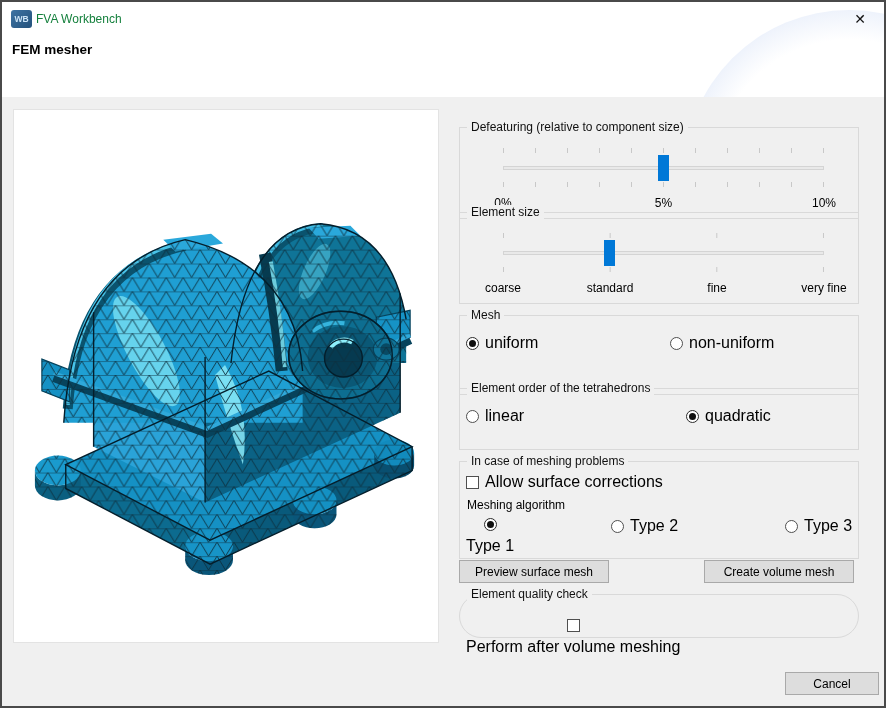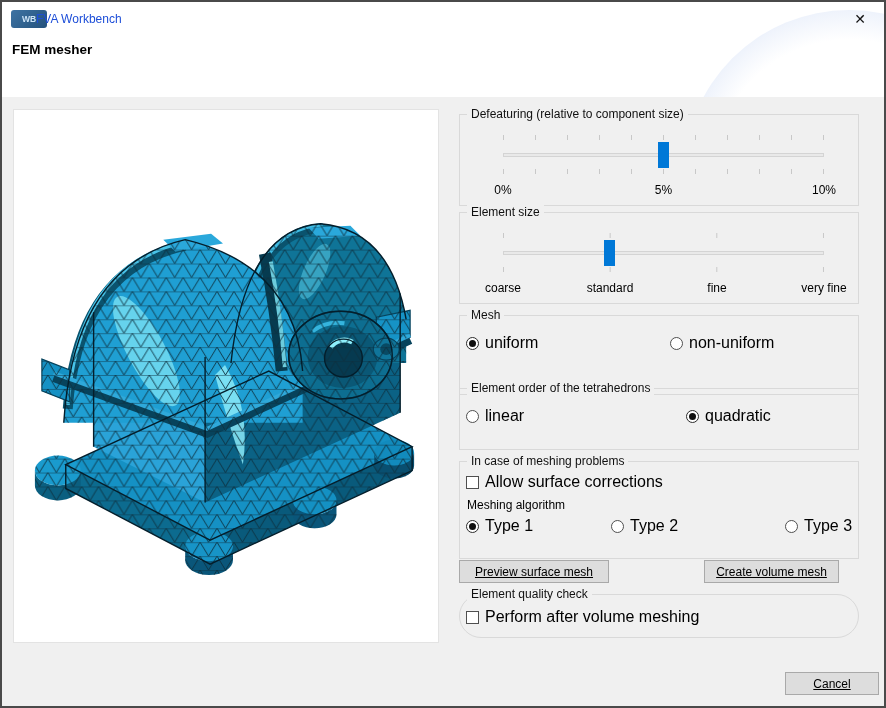--- a/index.html
+++ b/index.html
@@ -21,26 +21,26 @@
     border-radius:50%;
     background:radial-gradient(circle,
       rgba(255,255,255,0) 58%,
       rgba(226,234,249,0.55) 70%,
       rgba(208,221,245,0.95) 84%,
       rgba(233,239,250,0.55) 94%,
       rgba(255,255,255,0) 100%);
   }
   .titlebar { position:absolute; left:0; top:0; width:100%; height:33px; }
   .app-icon {
-    position:absolute; left:9px; top:8px; width:36px; height:18px;
+    position:absolute; left:9px; top:8px; width:21px; height:18px;
     border-radius:3px; background:linear-gradient(135deg,#3e73a3,#24527c);
     color:#cde4f7; font-size:8.5px; font-weight:bold;
     display:flex; align-items:center; justify-content:center;
   }
-  .window-title { position:absolute; left:34px; top:10px; font-size:12px; color:#1d4ed8; }
+  .window-title { position:absolute; left:34px; top:10px; font-size:12px; color:#15803d; }
   .close-btn {
     position:absolute; right:12px; top:5px; width:24px; height:24px;
     display:flex; align-items:center; justify-content:center;
     font-size:14px; color:#111; cursor:pointer;
   }
   .page-heading { position:absolute; left:10px; top:40px; font-size:13.5px; font-weight:bold; color:#000; }
 
   
   .viewport {
     position:absolute; left:11px; top:107px; width:426px; height:534px;
@@ -96,24 +96,24 @@
   }
   .checkbox {
     width:13px; height:13px; border:1px solid #4f4f4f; background:#fff; flex:0 0 13px;
   }
   .inline-label { position:absolute; font-size:12px; color:#000; }
 
   
   .btn {
     position:absolute; height:23px; background:#dddddd; border:1px solid #a9a9a9;
     font-family:"Liberation Sans", sans-serif; font-size:12px; color:#000;
-    display:flex; align-items:center; justify-content:center; cursor:pointer;text-decoration:underline;
+    display:flex; align-items:center; justify-content:center; cursor:pointer;
   }
   .btn-preview { left:457px; top:558px; width:150px; }
-  .btn-create  { left:702px; top:558px; width:135px; }
+  .btn-create  { left:702px; top:558px; width:150px; }
   .btn-cancel  { left:783px; top:670px; width:94px; }
 </style>
 </head>
 <body>
 
 <div class="window">
 
   <div class="header">
     <div class="deco-arc"></div>
     <div class="titlebar">
@@ -209,21 +209,21 @@
         <path d="M52,356 L52,380 L197,456 L400,362 L400,338"></path>
         <path d="M50,314 Q60,156 172,130 Q282,156 290,262"></path>
         <path d="M218,254 Q232,120 308,114 Q378,120 394,210"></path>
         <path d="M80,338 L80,203 M192,394 L192,248 M388,304 L388,184"></path>
         <ellipse cx="328" cy="246" rx="52" ry="44"></ellipse>
         <circle cx="331" cy="249" r="19"></circle>
       </g>
     </svg>
   </div>
 
-  <div class="groupbox" style="top:112px; height:92px;">
+  <div class="groupbox" style="top:125px; height:92px;">
     <span class="gb-label">Defeaturing (relative to component size)</span>
     <div class="slider-area">
       <div class="ticks t11 upper"></div>
       <div class="track"></div>
       <div class="ticks t11 lower"></div>
       <div class="thumb p50"></div>
       <div class="slider-labels">
         <span class="sl-0">0%</span>
         <span class="sl-50">5%</span>
         <span class="sl-100">10%</span>
@@ -271,40 +271,40 @@
     </label>
   </div>
 
   <div class="groupbox" style="top:459px; height:98px;padding-left:36px;">
     <span class="gb-label">In case of meshing problems</span>
     <label class="opt" style="left:6px; top:12px;">
       <span class="checkbox"></span>
       <span>Allow surface corrections</span>
     </label>
     <span class="inline-label" style="left:7px; top:36px;">Meshing algorithm</span>
-    <label class="opt" style="left:6px; top:56px;">
+    <label class="opt" style="left:6px; top:56px;flex-direction:column;">
       <span class="radio checked"></span>
       <span>Type 1</span>
     </label>
     <label class="opt" style="left:151px; top:56px;justify-content:center;">
       <span class="radio"></span>
       <span>Type 2</span>
     </label>
     <label class="opt" style="left:325px; top:56px;">
       <span class="radio"></span>
       <span>Type 3</span>
     </label>
   </div>
 
   <div class="btn btn-preview">Preview surface mesh</div>
   <div class="btn btn-create">Create volume mesh</div>
 
   <div class="groupbox" style="top:592px; height:44px;border-radius:22px;">
     <span class="gb-label">Element quality check</span>
-    <label class="opt" style="left:6px; top:14px;">
+    <label class="opt" style="left:6px; top:24px;flex-direction:column;">
       <span class="checkbox"></span>
       <span>Perform after volume meshing</span>
     </label>
   </div>
 
   <div class="btn btn-cancel">Cancel</div>
 
 </div>
 
 </body></html>

